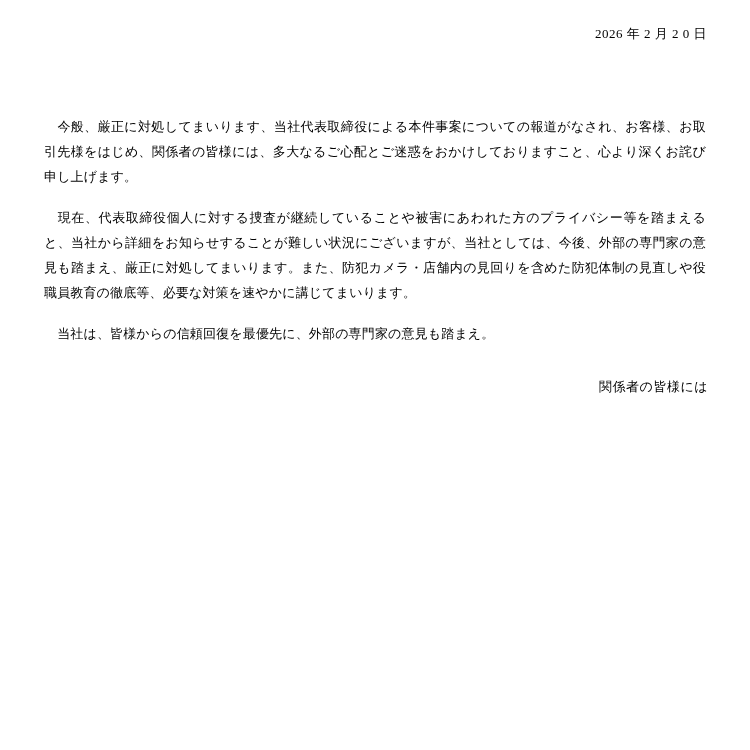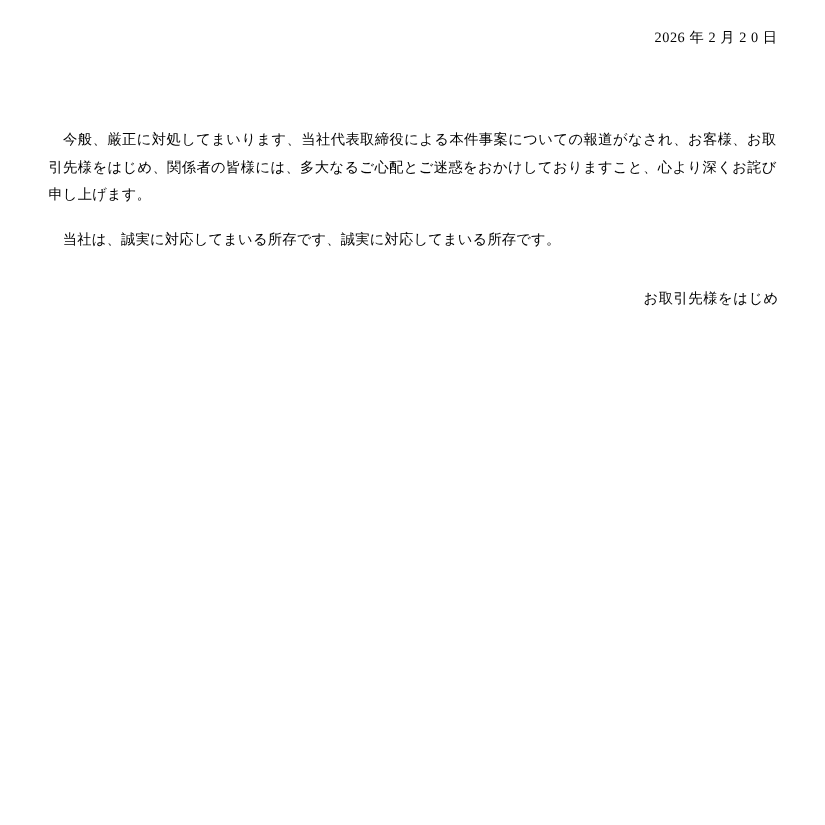--- a/index.html
+++ b/index.html
@@ -63,20 +63,21 @@
 </head>
 <body>
 
 <div class="page">
 
 
   <div class="doc-date">2026 年 2 月 2 0 日</div>
 
   <div class="body-block">
     <p class="para">　今般、厳正に対処してまいります、当社代表取締役による本件事案についての報道がなされ、お客様、お取引先様をはじめ、関係者の皆様には、多大なるご心配とご迷惑をおかけしておりますこと、心より深くお詫び申し上げます。</p>
-    <p class="para">　当社は、誠実に対応してまいる所存です、誠実に対応してまいる所存です。</p>
+    <p class="para">　現在、代表取締役個人に対する捜査が継続していることや被害にあわれた方のプライバシー等を踏まえると、当社から詳細をお知らせすることが難しい状況にございますが、当社としては、今後、外部の専門家の意見も踏まえ、厳正に対処してまいります。また、防犯カメラ・店舗内の見回りを含めた防犯体制の見直しや役職員教育の徹底等、必要な対策を速やかに講じてまいります。</p>
+    <p class="para">　当社は、皆様からの信頼回復を最優先に、外部の専門家の意見も踏まえ。</p>
   </div>
 
   <div class="signature">
-    <div>お取引先様をはじめ</div>
+    <div>関係者の皆様には</div>
   </div>
 
 </div>
 
 </body></html>

